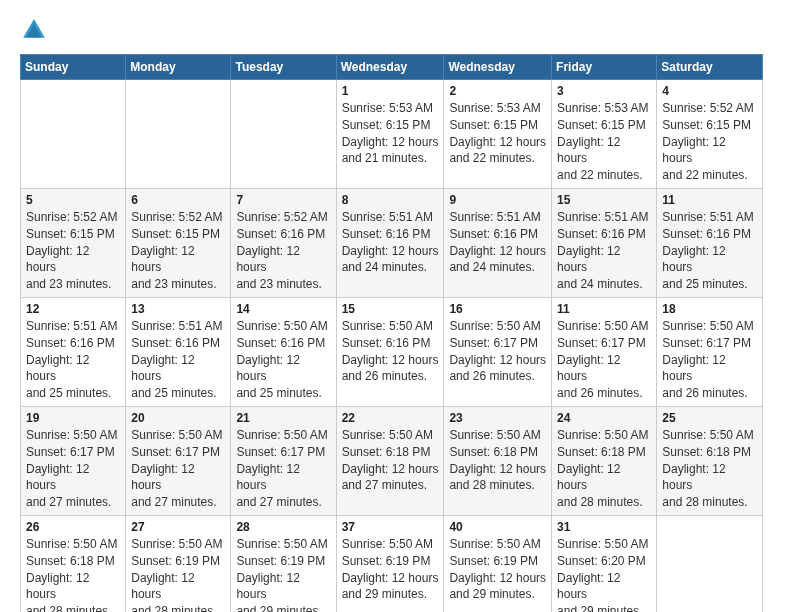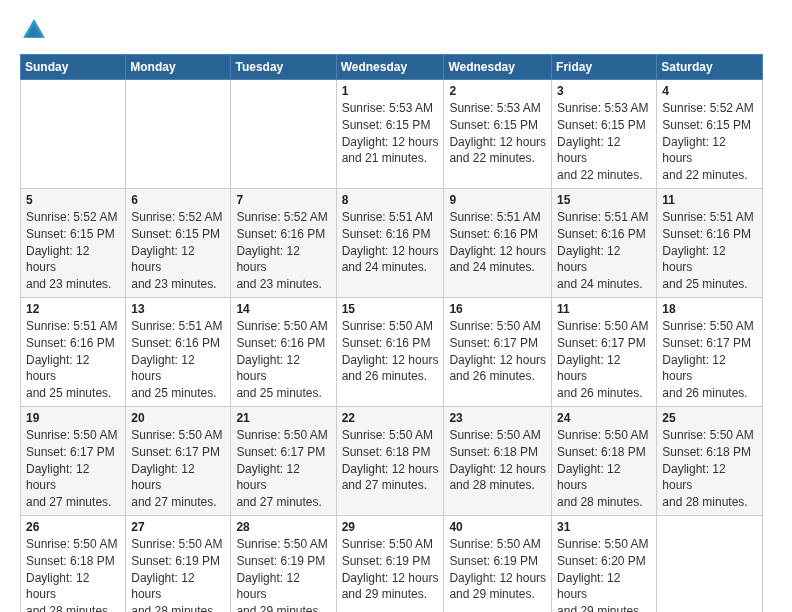--- a/index.html
+++ b/index.html
@@ -244,21 +244,21 @@
           </td>
           <td>
             <span class="day-number">27</span>
             <div class="day-info">Sunrise: 5:50 AM<br>Sunset: 6:19 PM<br>Daylight: 12 hours<br>and 28 minutes.</div>
           </td>
           <td>
             <span class="day-number">28</span>
             <div class="day-info">Sunrise: 5:50 AM<br>Sunset: 6:19 PM<br>Daylight: 12 hours<br>and 29 minutes.</div>
           </td>
           <td>
-            <span class="day-number">29</span>
+            <span class="day-number">37</span>
             <div class="day-info">Sunrise: 5:50 AM<br>Sunset: 6:19 PM<br>Daylight: 12 hours<br>and 29 minutes.</div>
           </td>
           <td>
             <span class="day-number">40</span>
             <div class="day-info">Sunrise: 5:50 AM<br>Sunset: 6:19 PM<br>Daylight: 12 hours<br>and 29 minutes.</div>
           </td>
           <td>
             <span class="day-number">31</span>
             <div class="day-info">Sunrise: 5:50 AM<br>Sunset: 6:20 PM<br>Daylight: 12 hours<br>and 29 minutes.</div>
           </td>

